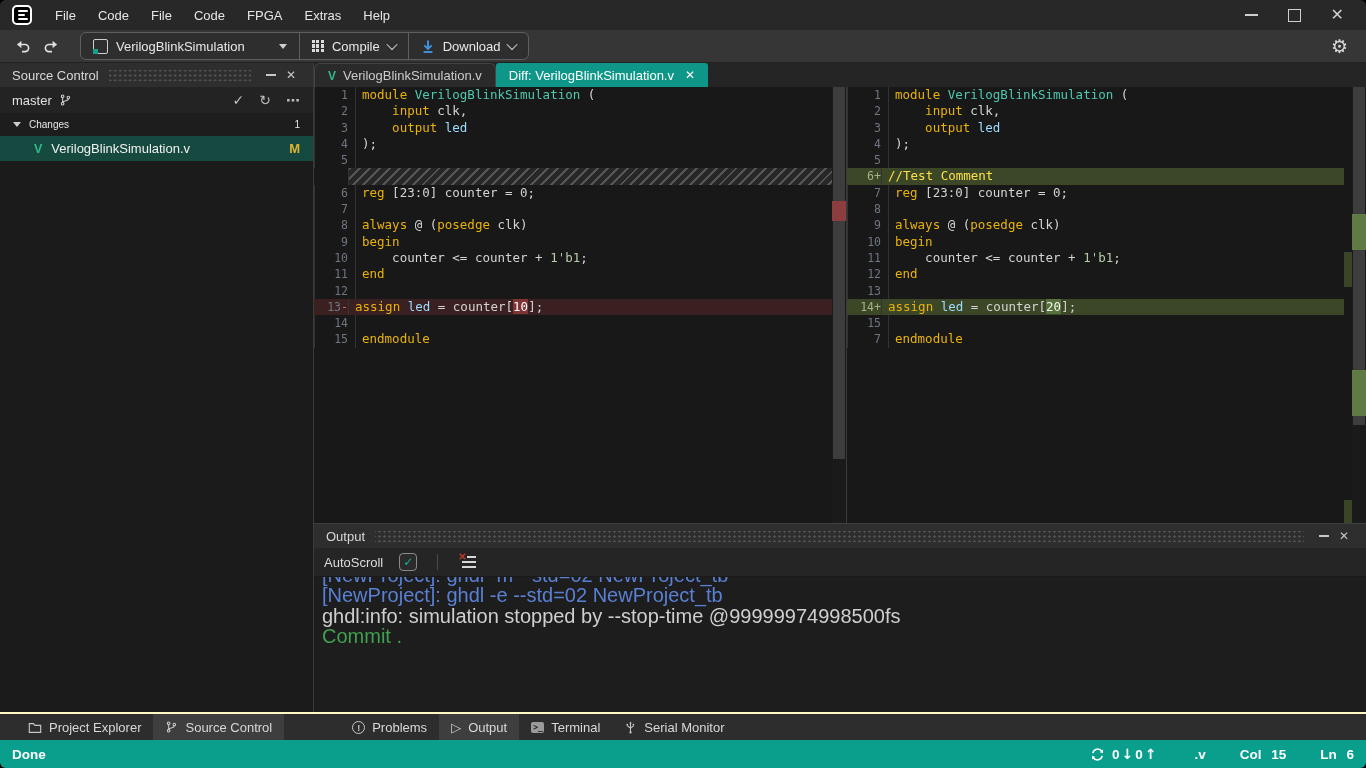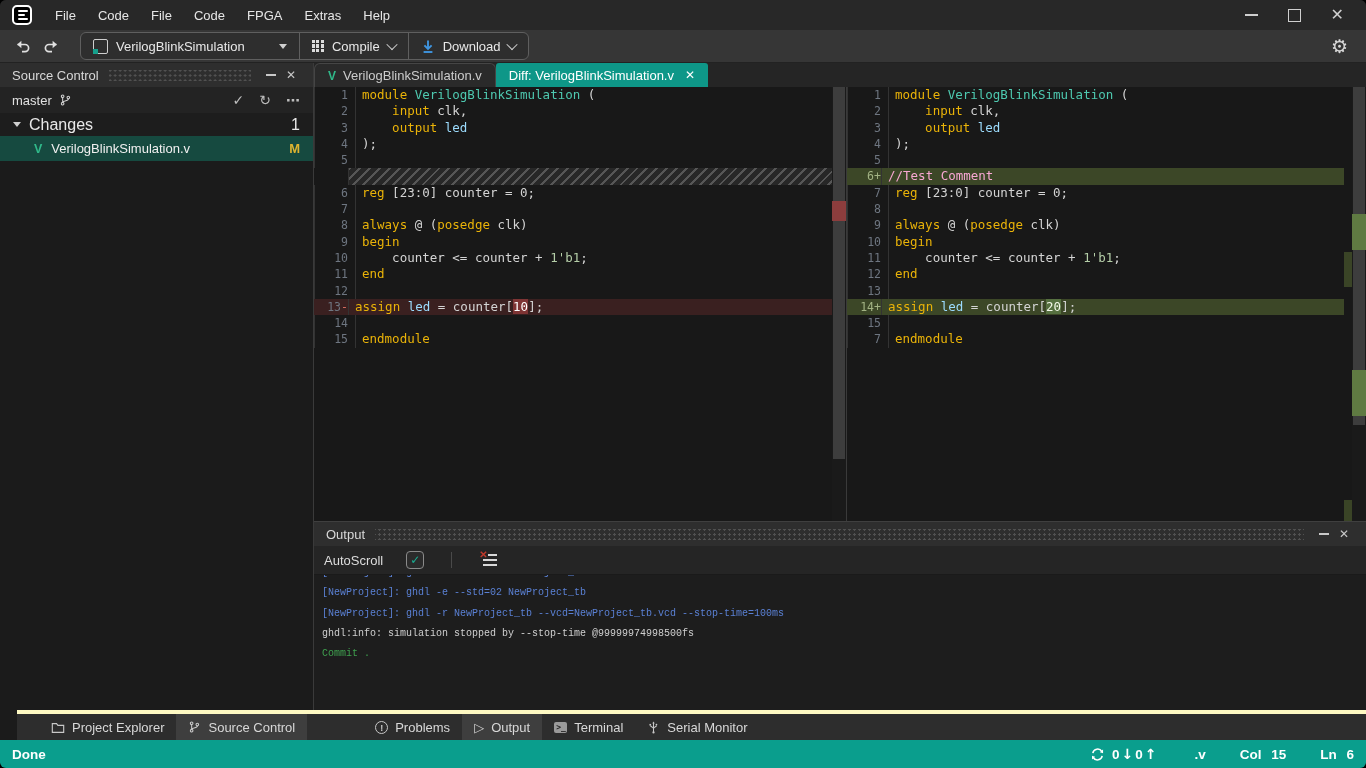--- a/index.html
+++ b/index.html
@@ -35,21 +35,21 @@
   .main{flex:1;display:flex;min-height:0;}
   .sidebar{width:313px;flex:none;border-right:1px solid #3a3a3a;display:flex;flex-direction:column;background:#1d1d1d;}
   .panel-header{height:24px;flex:none;background:#2e2e2e;display:flex;align-items:center;padding:0 12px;font-size:13px;color:#d8d8d8;}
   .dots{flex:1;height:11px;margin:0 10px;background-image:radial-gradient(#515151 1px,transparent 1.2px);background-size:5px 5px;background-position:center;}
   .ph-btn{width:20px;display:flex;align-items:center;justify-content:center;color:#c8c8c8;font-size:12px;height:100%;}
   .ph-min{width:10px;height:1.6px;background:#c8c8c8;}
   .branch-row{height:26px;flex:none;display:flex;align-items:center;padding:0 12px;font-size:13px;color:#e0e0e0;background:#232323;gap:7px;}
   .sc-actions{margin-left:auto;display:flex;align-items:center;gap:15px;color:#bdbdbd;font-size:14px;font-family:"DejaVu Sans",sans-serif;}
   .commit-input{height:23px;flex:none;background:#3d3d3d;border:0;outline:0;color:#bdbdbd;font-size:13px;padding:0 10px;font-family:"Liberation Sans",sans-serif;width:100%;box-sizing:border-box;}
   .commit-input::placeholder{color:#8f8f8f;}
-  .changes-row{height:23px;flex:none;display:flex;align-items:center;padding:0 13px;font-size:16px;color:#e8e8e8;gap:8px;}
+  .changes-row{height:23px;flex:none;display:flex;align-items:center;padding:0 13px;font-size:10px;color:#e8e8e8;gap:8px;}
   .tri-down{width:0;height:0;border-left:4.5px solid transparent;border-right:4.5px solid transparent;border-top:5px solid #cfcfcf;}
   .changes-count{margin-left:auto;color:#e8e8e8;}
   .file-row{height:25px;flex:none;background:#164a40;display:flex;align-items:center;padding:0 13px 0 34px;font-size:13px;color:#f0f0f0;gap:9px;}
   .v-icon{color:#30b98a;font-weight:700;font-size:12.5px;}
   .m-badge{margin-left:auto;color:#dfb430;font-weight:700;}
   .sidebar-rest{flex:1;background:#1b1b1b;}
 
   
   .right-col{flex:1;display:flex;flex-direction:column;min-width:0;}
   .tabbar{height:24px;flex:none;background:#252525;display:flex;align-items:stretch;}
@@ -70,47 +70,47 @@
   .row{display:flex;height:16.3px;line-height:16.4px;font-family:"DejaVu Sans Mono",monospace;font-size:12.5px;white-space:pre;}
   .gut{width:34px;flex:none;display:flex;font-size:11.5px;color:#6e7681;}
   .gut .num{flex:1;text-align:right;}
   .gut .sfx{width:7px;text-align:left;}
   .code{flex:1;border-left:1px solid #333;padding-left:6px;min-width:0;}
   .row.removed{background:#3a2020;}
   .row.removed .sfx{color:#d16a5e;}
   .row.added{background:#3c4727;}
   .row.added .gut{color:#a3b384;}
   .row.spacer .code{background:repeating-linear-gradient(135deg,rgba(195,195,195,.30) 0 2px,transparent 2px 7px),#272727;padding-left:0;}
-  .tk-kw{color:#eab308}.tk-ty{color:#4ec9b0}.tk-va{color:#9cdcfe}.tk-nu{color:#b5cea8}.tk-pl{color:#d4d4d4}.tk-cm{color:#f9a8d4}
+  .tk-kw{color:#eab308}.tk-ty{color:#4ec9b0}.tk-va{color:#9cdcfe}.tk-nu{color:#b5cea8}.tk-pl{color:#d4d4d4}.tk-cm{color:#fde047}
   .tk-del{background:#7e3434;color:#fff;}
   .tk-add{background:#567040;color:#f2f7e8;}
   .sb{position:absolute;top:0;bottom:0;right:0;width:14px;background:#1a1a1a;}
   .sb-thumb{position:absolute;left:1px;right:1px;background:#3d3d3d;}
   .sb-mark{position:absolute;left:0;right:0;}
   .ruler{position:absolute;top:0;bottom:0;right:14px;width:8px;background:#181818;}
   .ruler .sb-mark{left:0;right:0;}
 
   
   .output{height:188px;flex:none;display:flex;flex-direction:column;border-top:1px solid #3f3f3f;background:#232323;}
-  .out-controls{height:28px;flex:none;background:#252525;display:flex;align-items:center;padding:0 10px;font-size:13px;color:#ddd;gap:23px;border-bottom:1px solid #1a1a1a;}
+  .out-controls{height:28px;flex:none;background:#252525;display:flex;align-items:center;padding:0 10px;font-size:13px;color:#ddd;gap:16px;border-bottom:1px solid #1a1a1a;}
   .checkbox{width:16px;height:16px;border:1px solid #8a8a8a;border-radius:4px;background:#2b2b2b;display:flex;align-items:center;justify-content:center;color:#19b094;font-weight:700;font-size:12px;font-family:"DejaVu Sans",sans-serif;}
   .vdiv{width:1px;height:16px;background:#4a4a4a;margin:0 4px;}
   .clear-icon{position:relative;width:18px;height:15px;}
   .clear-icon i{position:absolute;right:0;height:2px;background:#d8d8d8;}
   .clear-icon i:nth-child(1){top:1px;width:9px;}
   .clear-icon i:nth-child(2){top:6px;width:14px;}
   .clear-icon i:nth-child(3){top:11px;width:14px;}
   .clear-icon b{position:absolute;left:0;top:-4px;color:#c0392b;font-size:10px;font-weight:700;}
-  .console{flex:1;background:#1d1d1d;overflow:hidden;padding-left:8px;font-family:Liberation Mono, monospace;font-size:10px;}
+  .console{flex:1;background:#1d1d1d;overflow:hidden;padding-left:8px;font-family:Liberation Sans, sans-serif;font-size:20px;}
   .console-line{height:20.3px;line-height:20.3px;white-space:pre;}
   .console-line.clipped{margin-top:-12px;}
   .cl-blue{color:#5a80d4}.cl-plain{color:#cfcfcf}.cl-green{color:#3fa14f}
 
   
-  .bottombar{height:26px;flex:none;background:#2d2d2d;display:flex;align-items:stretch;padding-left:22px;border-top:4px solid #fef9c3;margin-left:17px;}
+  .bottombar{height:26px;flex:none;background:#2d2d2d;display:flex;align-items:stretch;padding-left:16px;border-top:2px solid #fef9c3;}
   .bb-item{display:flex;align-items:center;gap:7px;padding:0 12px;font-size:13px;color:#d8d8d8;}
   .bb-item.active{background:#3e3e3e;}
   .bb-gap{width:56px;}
   .bb-icon{display:flex;align-items:center;justify-content:center;}
   .prob-icon{width:13px;height:13px;border:1.3px solid #c8c8c8;border-radius:50%;color:#c8c8c8;font-size:9px;line-height:13px;text-align:center;font-weight:700;box-sizing:border-box;}
   .play-icon{color:#d0d0d0;font-size:13px;font-family:"DejaVu Sans",sans-serif;}
   .term-icon{width:13px;height:11px;background:#9a9a9a;border-radius:2px;color:#1d1d1d;font-size:8px;line-height:11px;padding-left:2px;font-weight:700;box-sizing:border-box;font-family:"DejaVu Sans Mono",monospace;}
 
   
   .statusbar{height:28px;flex:none;background:#0a9e8d;display:flex;align-items:center;color:#fff;font-size:13.5px;font-weight:600;padding:0 12px;}
@@ -317,21 +317,20 @@
           <span class="clear-icon">
               <i></i>
               <i></i>
               <i></i>
               <b>✕</b>
             </span>
         </div>
         <div class="console" id="console-lines">
             <div class="console-line cl-blue clipped">[NewProject]: ghdl -m --std=02 NewProject_tb</div>
             <div class="console-line cl-blue">[NewProject]: ghdl -e --std=02 NewProject_tb</div>
-            <div class="console-line cl-blue">[NewProject]: ghdl -r NewProject_tb --vcd=NewProject_tb.vcd --stop-time=100ms</div>
             <div class="console-line cl-plain">ghdl:info: simulation stopped by --stop-time @99999974998500fs</div>
             <div class="console-line cl-green">Commit .</div>
           </div>
       </div>
     </div>
   </div>
 
   <div class="bottombar">
     <div id="bb-left" style="display:flex;align-items:stretch;">
         <div class="bb-item">

